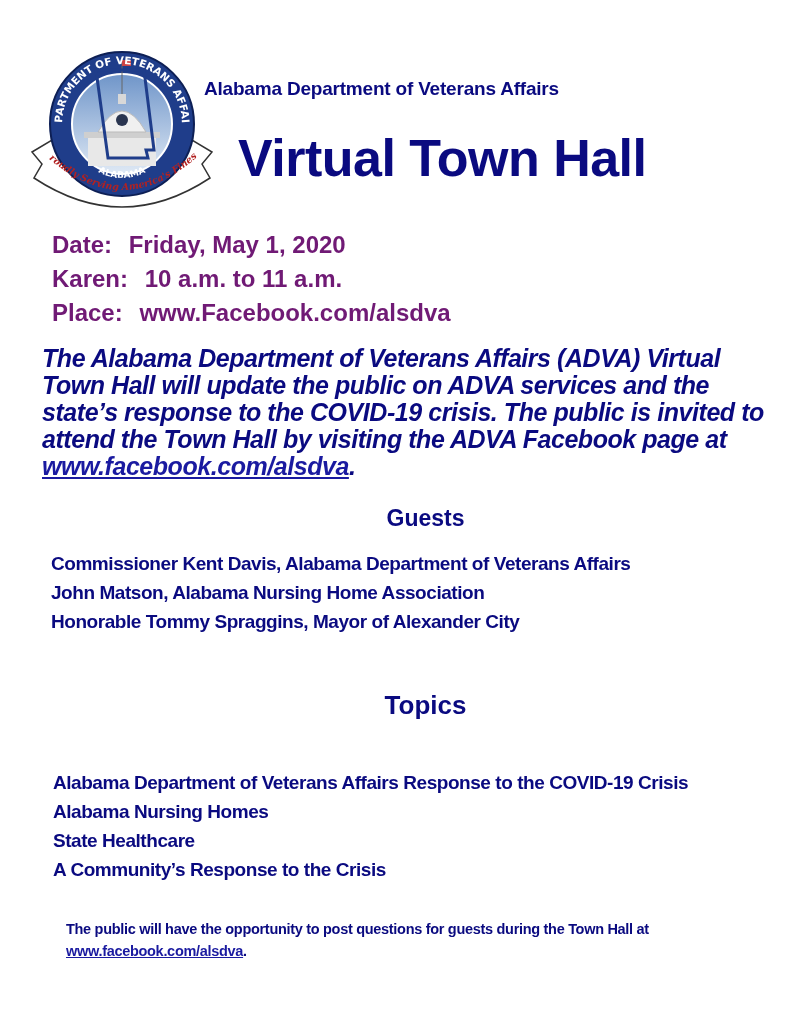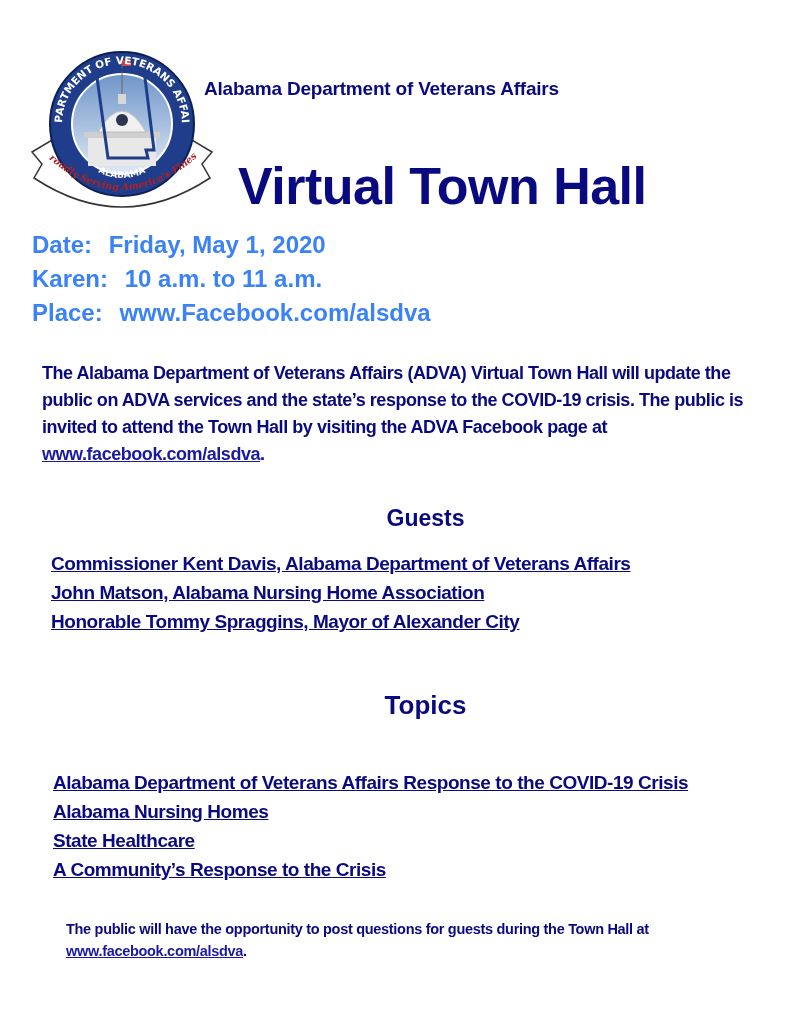--- a/index.html
+++ b/index.html
@@ -9,35 +9,35 @@
     color: #0b0b7a;
   }
   .abs { position: absolute; }
   .seal { left: 26px; top: 40px; width: 192px; height: 168px; }
   .org-title {
     left: 204px; top: 78px; font-size: 19px; font-weight: bold;
     white-space: nowrap; letter-spacing: -0.2px; color: #0a0a80;
   }
   .event-title {
     left: 238px; top: 128px; font-size: 52px; font-weight: bold;
-    white-space: nowrap; letter-spacing: -0.5px; color: #0a0a80; margin-top: 28px;
+    white-space: nowrap; letter-spacing: -0.5px; color: #0a0a80;
   }
-  .details { left: 32px; top: 228px; font-size: 24px; font-weight: bold; line-height: 34px; color: #3b82f6; }
+  .details { left: 52px; top: 228px; font-size: 24px; font-weight: bold; line-height: 34px; color: #701a75; }
   .details .row { white-space: nowrap; }
   .details .lbl { margin-right: 10px; }
   .intro {
-    left: 42px; top: 360px; width: 740px; font-size: 18px; line-height: 27px;
-    color: #0a0a80; font-weight: bold; letter-spacing: -0.45px;
+    left: 42px; top: 345px; width: 740px; font-size: 25px; line-height: 27px;
+    color: #0a0a80; font-weight: bold; letter-spacing: -0.45px; font-style: italic;
   }
   a.link { color: #1a1aa0; text-decoration: underline; }
   .section-heading {
     width: 791px; left: 0; text-align: center; font-size: 23px; font-weight: bold; color: #0a0a80;
   }
   .list { font-size: 19px; line-height: 29px; color: #0a0a80; font-weight: bold; letter-spacing: -0.45px; }
-  .list div { white-space: nowrap; text-decoration: underline; }
+  .list div { white-space: nowrap; }
   .guests-heading { top: 505px; padding-left: 30px; }
   .guests-list { left: 51px; top: 549px; }
   .topics-heading { top: 690px; font-size: 26px; padding-left: 30px; }
   .topics-list { left: 53px; top: 752px; margin-top: 16px; }
   .footer-note {
     left: 50px; top: 902px; width: 720px; font-size: 14.5px; line-height: 22px;
     color: #0a0a80; font-weight: bold; letter-spacing: -0.3px;
   }
 </style>
 </head>

